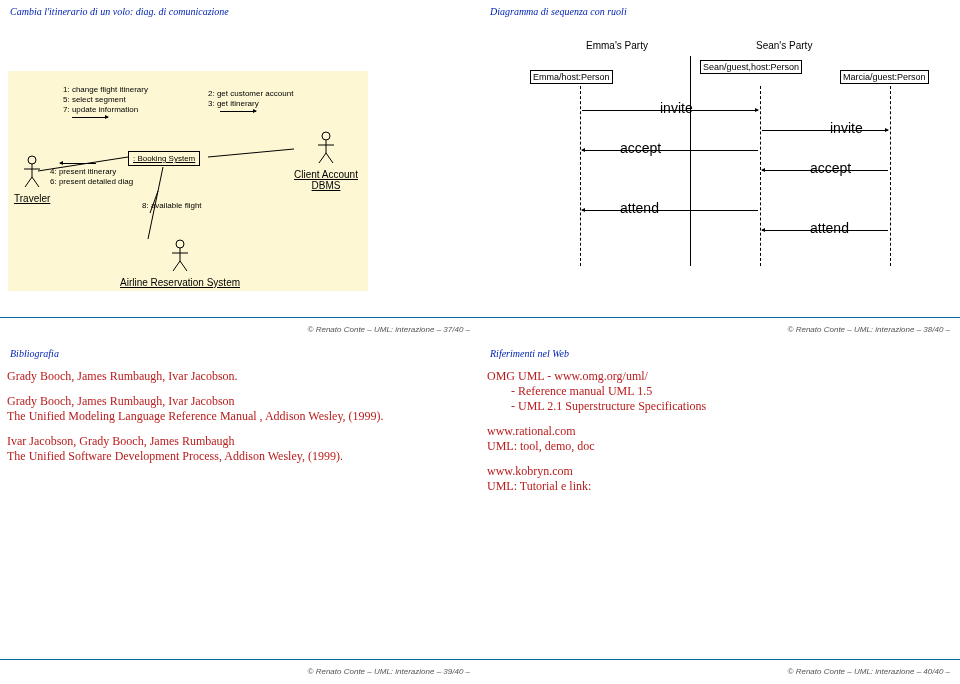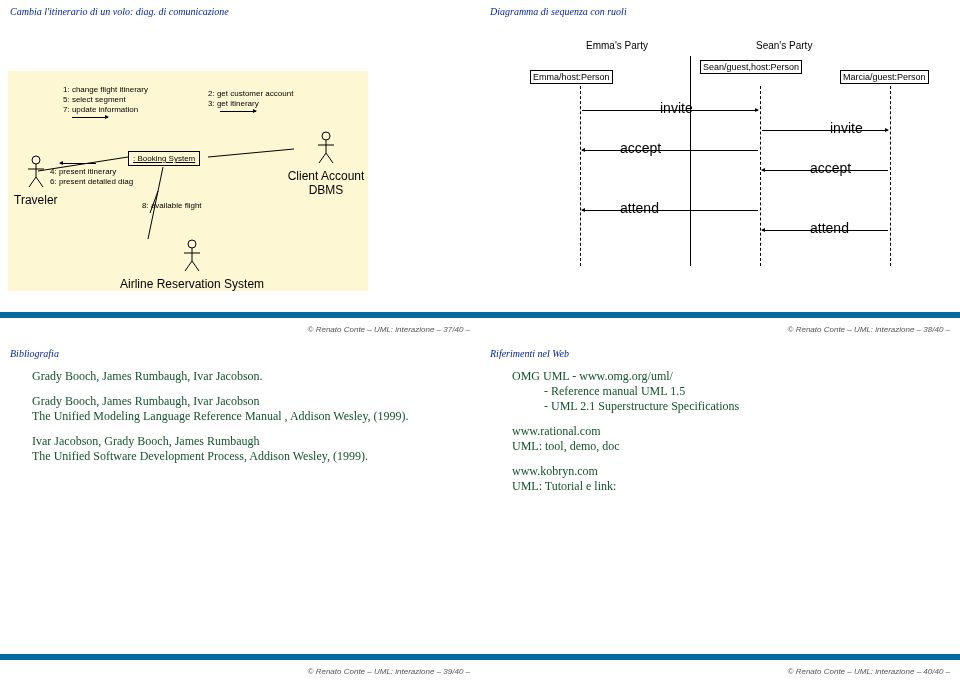--- a/index.html
+++ b/index.html
@@ -2,35 +2,35 @@
 <html><head>
 <meta charset="utf-8">
 <style>
 body{margin:0;font-family:Arial,sans-serif;background:#fff;width:960px;height:684px;position:relative;overflow:hidden}
 .quad{position:absolute;width:50%;height:50%;box-sizing:border-box}
 .q1{top:0;left:0}
 .q2{top:0;left:50%}
 .q3{top:50%;left:0}
 .q4{top:50%;left:50%}
 .title{color:#0024b3;font-weight:normal;font-size:10px;font-style:italic;font-family:"Comic Sans MS",cursive;margin:6px 10px}
-.footer{position:absolute;bottom:6px;left:0;right:0;text-align:right;padding-right:10px;border-top:6px solid #0369a1}
+.footer{position:absolute;bottom:6px;left:0;right:0;text-align:right;padding-right:10px;border-top:1px solid #0369a1}
 .footer span{font-size:8px;font-style:italic;color:#555}
 .yellow{background:#fef7d4;position:absolute}
 .diag{position:relative}
 svg.actor{width:20px;height:34px}
 .actor-g{text-align:center;position:absolute}
-.actor-g .lbl{font-size:12px;}
+.actor-g .lbl{font-size:10px;text-decoration:underline}
 .msg{font-size:8px;position:absolute}
 .arrow-r,.arrow-l{position:absolute;height:1px;background:#000}
 .arrow-r:after{content:"";position:absolute;right:-1px;top:-2px;border-left:4px solid #000;border-top:2.5px solid transparent;border-bottom:2.5px solid transparent}
 .arrow-l:after{content:"";position:absolute;left:-1px;top:-2px;border-right:4px solid #000;border-top:2.5px solid transparent;border-bottom:2.5px solid transparent}
-.bib ul{list-style:none;padding:0 32px;margin:10px 0;font-family:"Comic Sans MS",cursive;font-size:12px;color:#14532d}
+.bib ul{list-style:none;padding:0 7px;margin:10px 0;font-family:"Comic Sans MS",cursive;font-size:12px;color:#b91c1c}
 .bib li{margin-bottom:10px}
 .bib .sub{margin-left:24px}
-.q4 .sub{margin-left:32px}
+.q4 .sub{margin-left:24px}
 .ltitle{text-align:left}
 .seq-box{position:absolute;border:1px solid #000;text-align:center;font-size:9px;padding:1px 2px}
 .seq-line{position:absolute;border-left:1px dashed #000}
 .seq-arrow{position:absolute;height:1px;background:#000}
 .seq-arrow:after{content:"";position:absolute;right:-1px;top:-2px;border-left:4px solid #000;border-top:2.5px solid transparent;border-bottom:2.5px solid transparent}
 .seq-label{position:absolute;font-size:14px}
 .seq-title{position:absolute;font-size:10px;font-weight:normal}
 </style>
 </head>
 <body>

